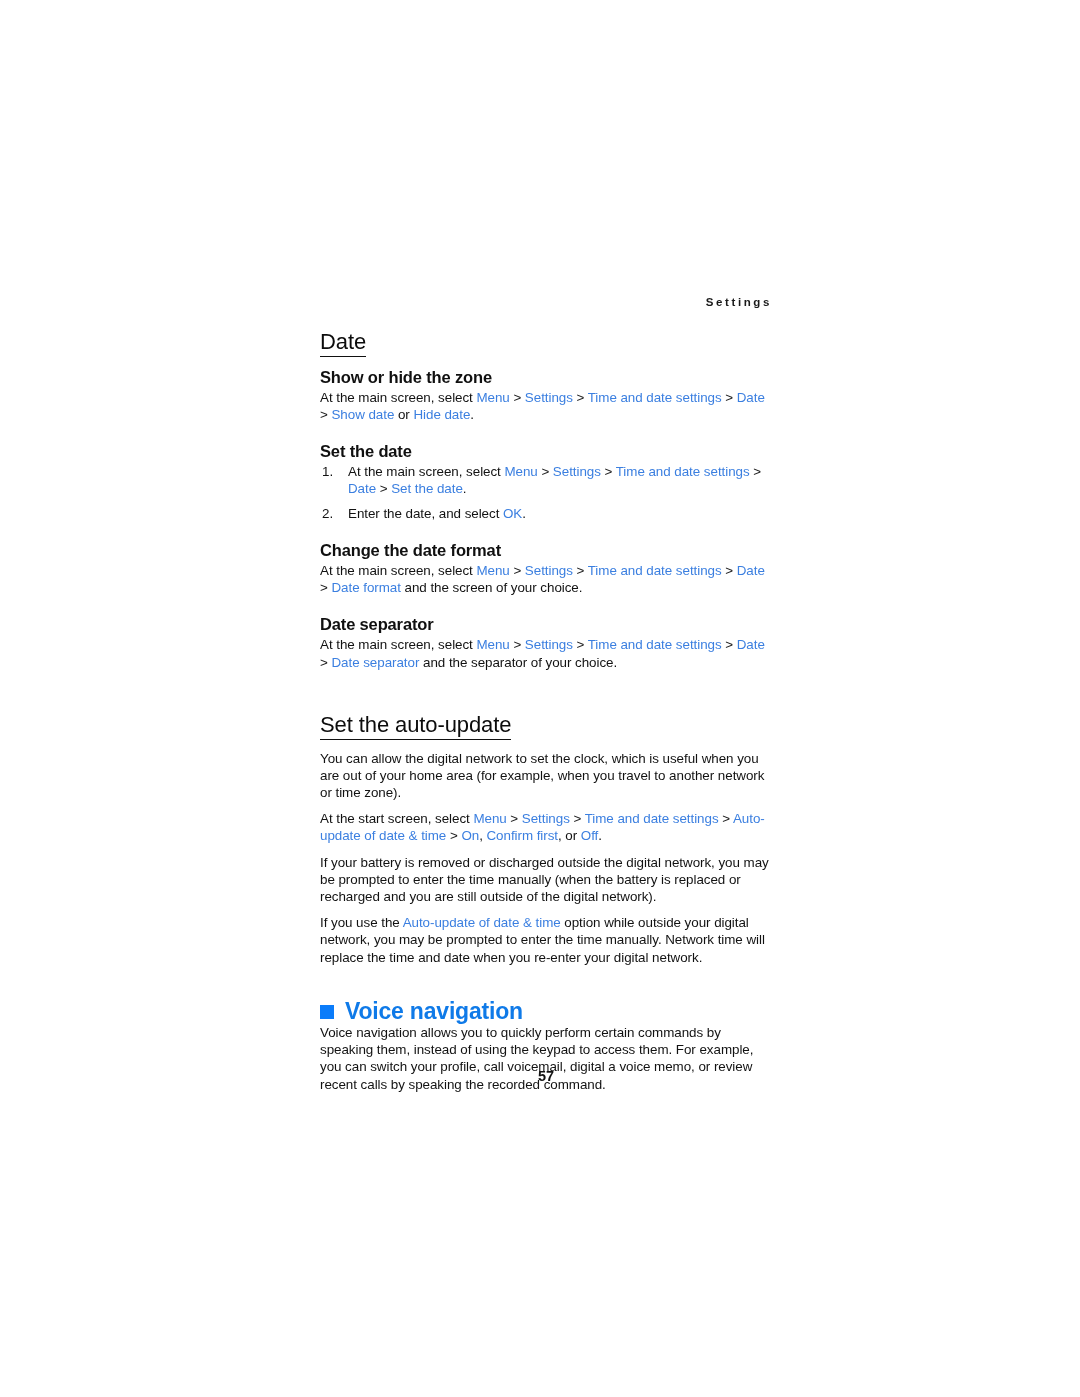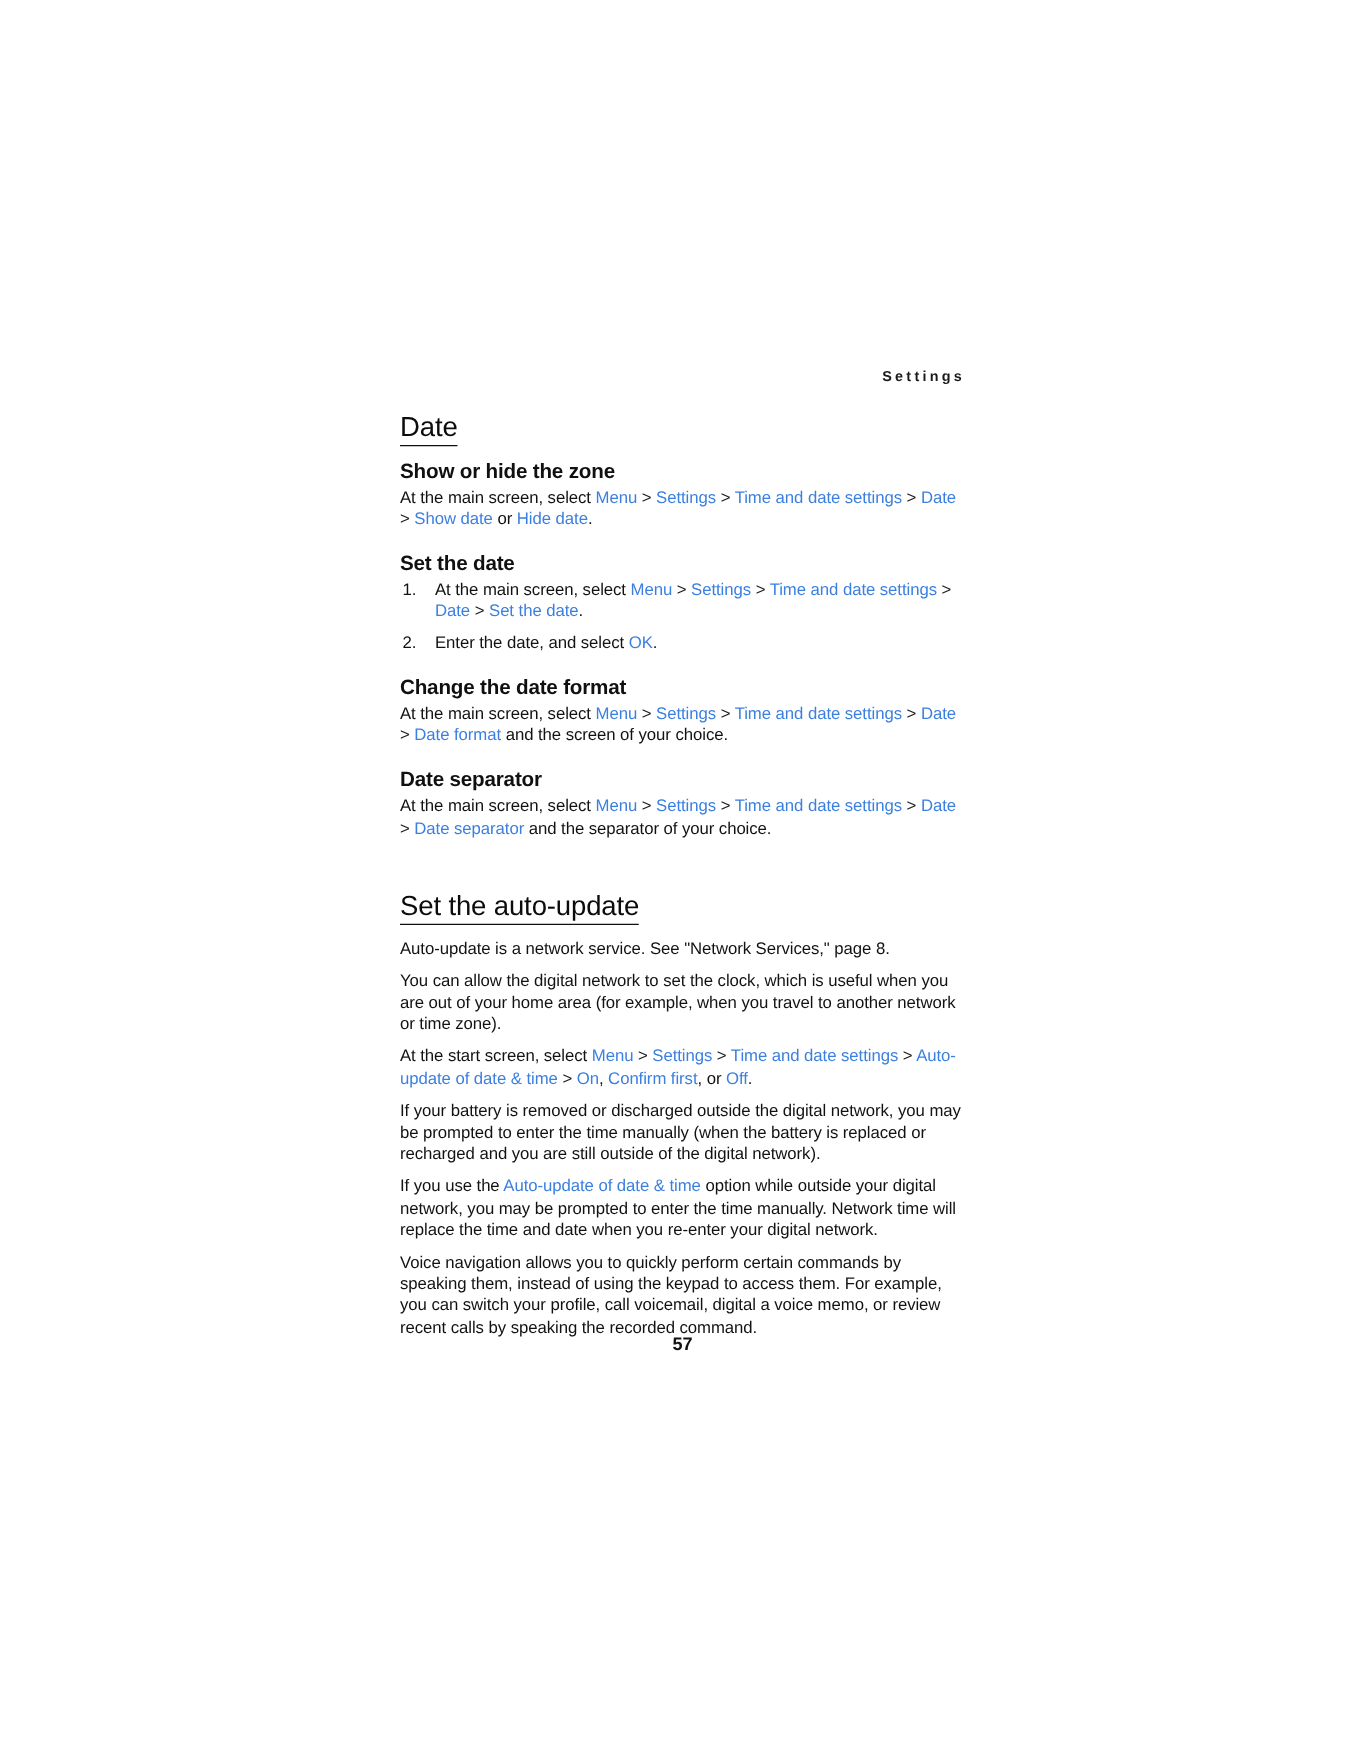--- a/index.html
+++ b/index.html
@@ -169,32 +169,35 @@
 
   <h3 class="h3 spaced">Date separator</h3>
   <p class="body">
     <span>At the main screen, select </span><span class="ui">Menu</span><span class="ui-sep"> &gt; </span><span class="ui">Settings</span><span class="ui-sep"> &gt; </span><span class="ui">Time and date settings</span><span class="ui-sep"> &gt; </span><span class="ui">Date</span><span class="ui-sep"> &gt; </span><span class="ui">Date separator</span><span> and the separator of your choice.</span>
   </p>
 
   <div class="h2-wrap spaced">
     <h2 class="h2">Set the auto-update</h2>
   </div>
 
-  <p class="body block">Auto-update is a network service. See "Network Services," page 8.</p>
 
   <p class="body block-lg">You can allow the digital network to set the clock, which is useful when you are out of your home area (for example, when you travel to another network or time zone).</p>
 
   <p class="body block-lg">
     <span>At the start screen, select </span><span class="ui">Menu</span><span class="ui-sep"> &gt; </span><span class="ui">Settings</span><span class="ui-sep"> &gt; </span><span class="ui">Time and date settings</span><span class="ui-sep"> &gt; </span><span class="ui">Auto-update of date &amp; time</span><span class="ui-sep"> &gt; </span><span class="ui">On</span><span>, </span><span class="ui">Confirm first</span><span>, or </span><span class="ui">Off</span><span>.</span>
   </p>
 
   <p class="body block-lg">If your battery is removed or discharged outside the digital network, you may be prompted to enter the time manually (when the battery is replaced or recharged and you are still outside of the digital network).</p>
 
   <p class="body block-lg">
     <span>If you use the </span><span class="ui">Auto-update of date &amp; time</span><span> option while outside your digital network, you may be prompted to enter the time manually. Network time will replace the time and date when you re-enter your digital network.</span>
   </p>
 
+  <div class="chapter">
+    <span class="sq"></span>
+    <span class="chapter-title">Voice navigation</span>
+  </div>
 
   <p class="body block">Voice navigation allows you to quickly perform certain commands by speaking them, instead of using the keypad to access them. For example, you can switch your profile, call voicemail, digital a voice memo, or review recent calls by speaking the recorded command.</p>
 
 </div>
 
 <div class="folio">57</div>
 
 </body></html>

